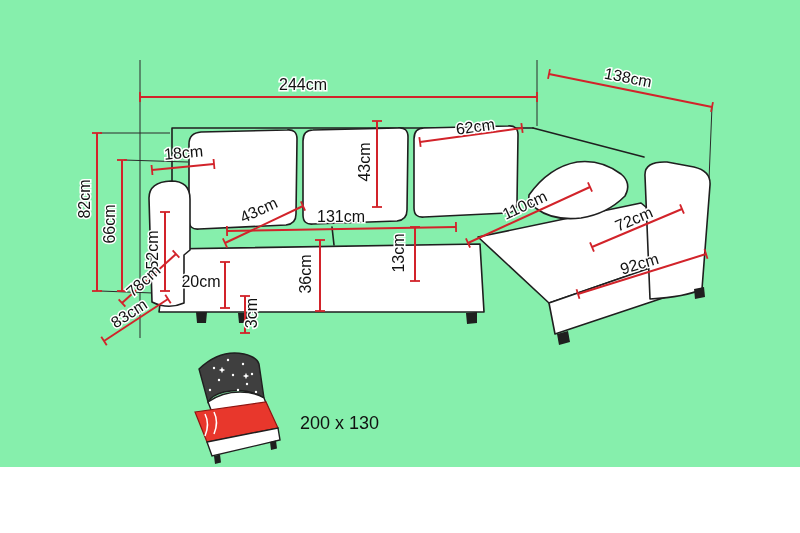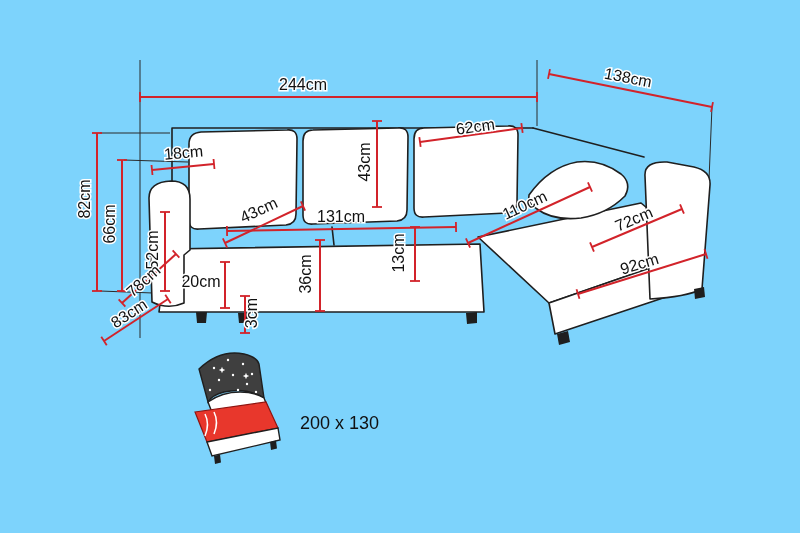--- a/index.html
+++ b/index.html
@@ -1,16 +1,16 @@
 <!DOCTYPE html>
 <html><head>
 <meta charset="utf-8">
 <style>
   html,body{margin:0;padding:0;background:#ffffff;}
-  #stage{position:relative;width:800px;height:533px;background:#7dd3fc;overflow:hidden;
+  #stage{position:relative;width:800px;height:467px;background:#86efac;overflow:hidden;
          font-family:"Liberation Sans","DejaVu Sans",sans-serif;}
   .dim-label{font-family:"Liberation Sans","DejaVu Sans",sans-serif;font-size:16px;fill:#111;
              paint-order:stroke;stroke:#ffffff;stroke-width:3px;}
   .size-label{font-family:"Liberation Sans","DejaVu Sans",sans-serif;font-size:18px;fill:#111;}
   .outline{stroke:#1f1f1f;stroke-width:1.6;fill:#ffffff;stroke-linejoin:round;stroke-linecap:round;}
   .outline-open{stroke:#1f1f1f;stroke-width:1.6;fill:none;stroke-linejoin:round;stroke-linecap:round;}
   .ext{stroke:#2a2a2a;stroke-width:1;fill:none;}
   .dim{stroke:#d2232a;stroke-width:2;fill:none;}
   .leg{fill:#1f1f1f;stroke:none;}
   .icon-dark{fill:#3f3f3f;stroke:#1f1f1f;stroke-width:1.4;}

